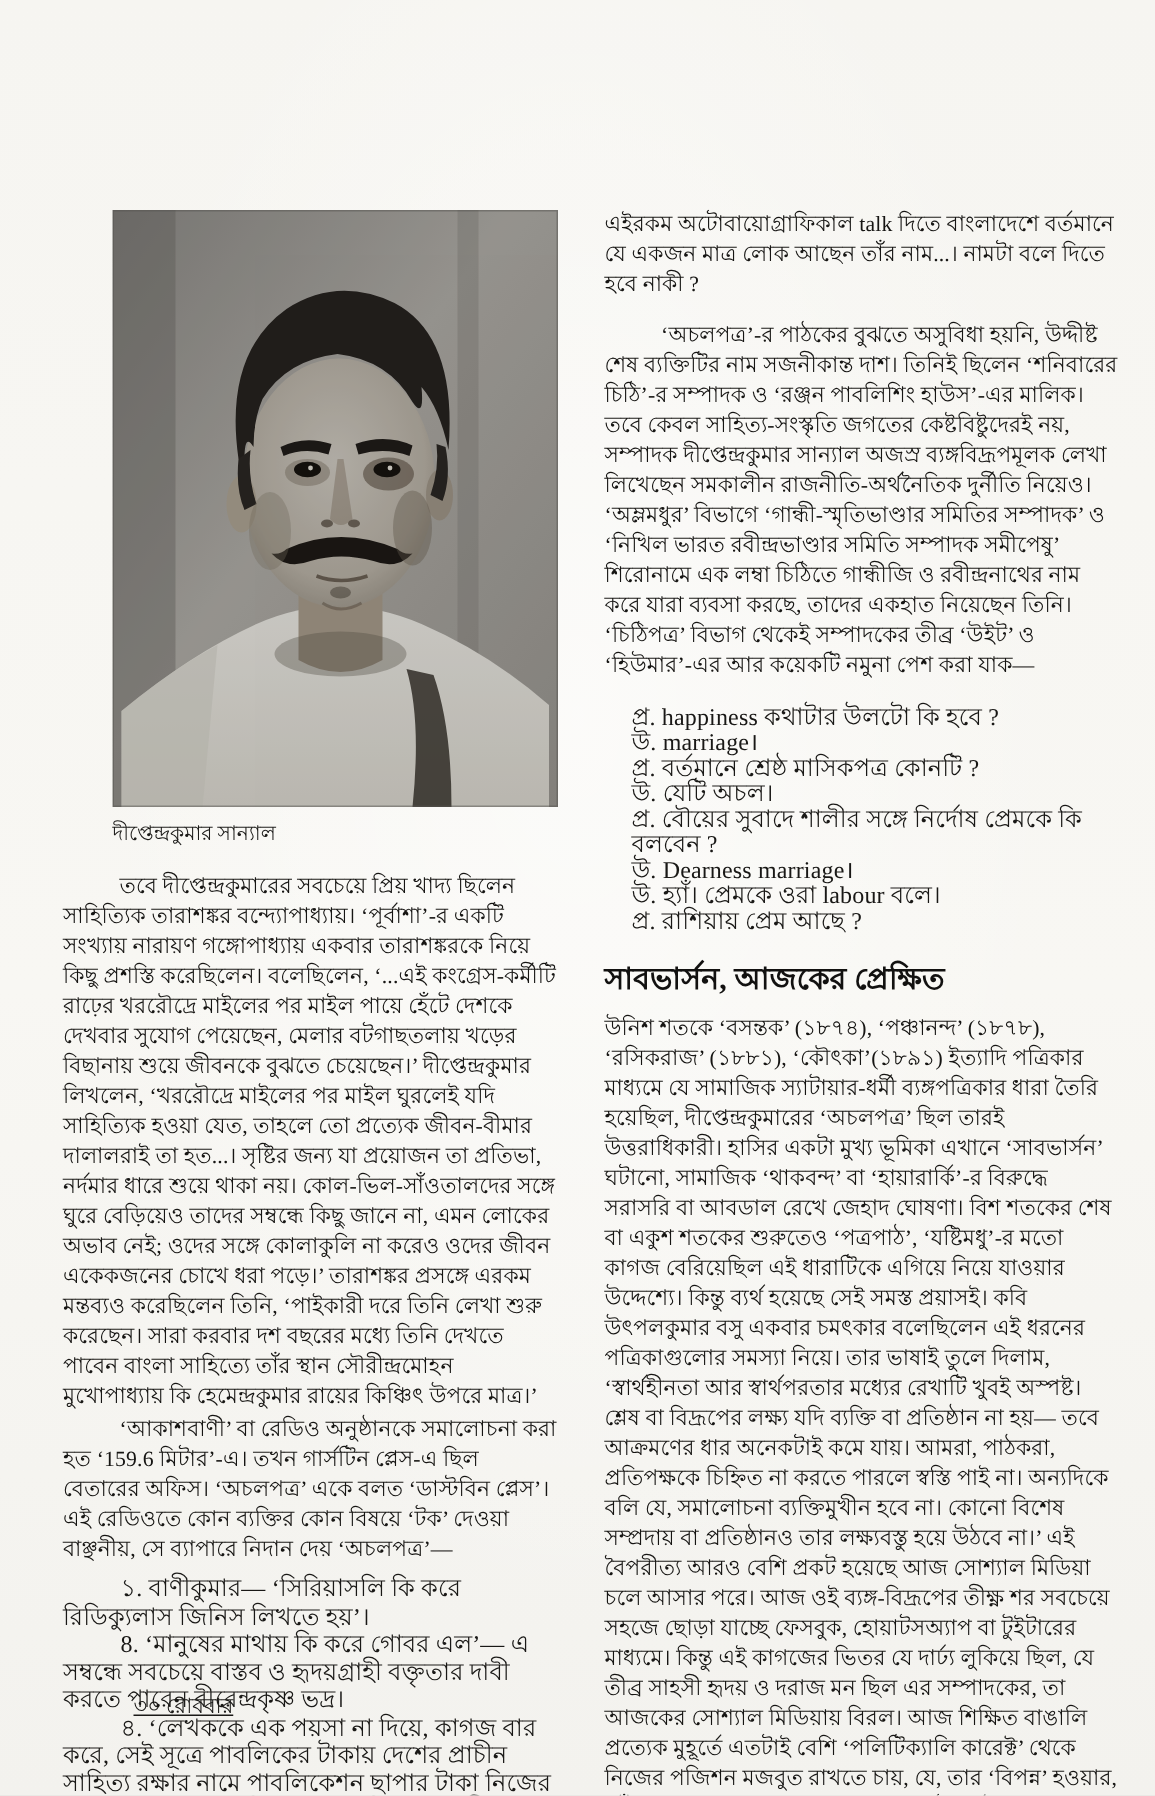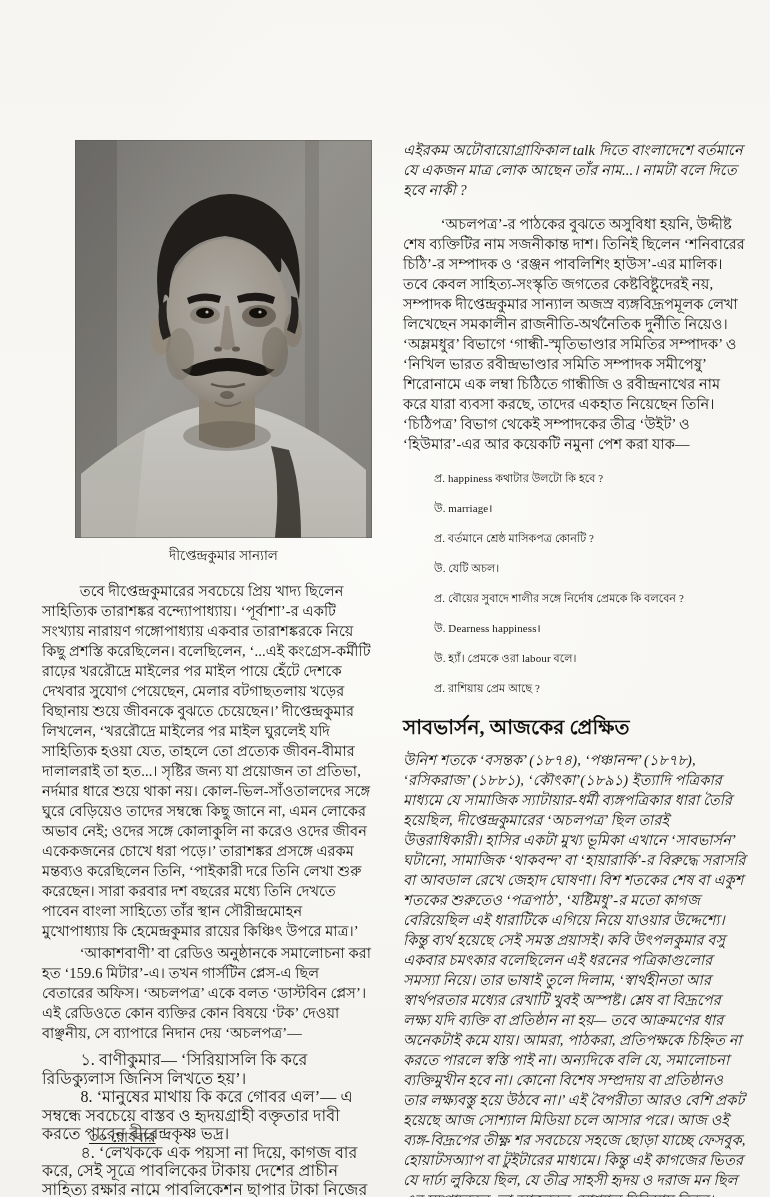--- a/index.html
+++ b/index.html
@@ -16,33 +16,33 @@
     overflow:hidden;
   }
   .col{position:absolute;top:140px;}
   .col-left{left:42px;width:331px;}
   .col-right{left:403px;width:343px;}
 
   .photo-wrap{width:297px;margin-left:33px;}
   .photo-frame{width:297px;height:398px;display:block;box-shadow:0 0 0 1px rgba(90,88,84,.35) inset;}
   .photo-caption{
     width:297px;margin-left:33px;margin-top:9px;
-    text-align:center;font-size:13.5px;line-height:17px;color:#1b1a18;
+    text-align:left;font-size:13.5px;line-height:17px;color:#1b1a18;
   }
 
   .body-text{
     font-size:14.5px;line-height:20px;color:#161513;
     text-align:left;letter-spacing:.1px;
   }
   .para{margin:0 0 2px 0;text-indent:2.6em;}
-  .para.no-indent{text-indent:0;font-style:italic;}
+  .para.no-indent{text-indent:0;}
   .left-start{margin-top:17px;}
 
   .qa-list{margin:16px 0 6px 18px;}
-  .qa-line{font-size:11px;line-height:17px;margin:13px;color:#191816;}
+  .qa-line{font-size:16px;line-height:17px;margin:0;color:#191816;}
 
   .section-heading{
     font-size:20px;font-weight:bold;line-height:24px;
     margin:18px 0 11px 0;color:#121110;
   }
 
   .num-list{margin-top:8px;}
   .num-item{font-size:16px;line-height:18.5px;text-indent:2.4em;margin:0;color:#191816;}
 
   .page-footer{
@@ -146,21 +146,21 @@
   <div class="col col-right body-text">
     <p class="para no-indent">এইরকম অটোবায়োগ্রাফিকাল talk দিতে বাংলাদেশে বর্তমানে যে একজন মাত্র লোক আছেন তাঁর নাম...। নামটা বলে দিতে হবে নাকী ?</p>
     <p class="para" style="margin-top:14px;">‘অচলপত্র’-র পাঠকের বুঝতে অসুবিধা হয়নি, উদ্দীষ্ট শেষ ব্যক্তিটির নাম সজনীকান্ত দাশ। তিনিই ছিলেন ‘শনিবারের চিঠি’-র সম্পাদক ও ‘রঞ্জন পাবলিশিং হাউস’-এর মালিক। তবে কেবল সাহিত্য-সংস্কৃতি জগতের কেষ্টবিষ্টুদেরই নয়, সম্পাদক দীপ্তেন্দ্রকুমার সান্যাল অজস্র ব্যঙ্গবিদ্রূপমূলক লেখা লিখেছেন সমকালীন রাজনীতি-অর্থনৈতিক দুর্নীতি নিয়েও। ‘অম্লমধুর’ বিভাগে ‘গান্ধী-স্মৃতিভাণ্ডার সমিতির সম্পাদক’ ও ‘নিখিল ভারত রবীন্দ্রভাণ্ডার সমিতি সম্পাদক সমীপেষু’ শিরোনামে এক লম্বা চিঠিতে গান্ধীজি ও রবীন্দ্রনাথের নাম করে যারা ব্যবসা করছে, তাদের একহাত নিয়েছেন তিনি। ‘চিঠিপত্র’ বিভাগ থেকেই সম্পাদকের তীব্র ‘উইট’ ও ‘হিউমার’-এর আর কয়েকটি নমুনা পেশ করা যাক—</p>
 
     <div class="qa-list">
       <p class="qa-line">প্র. happiness কথাটার উলটো কি হবে ?</p>
       <p class="qa-line">উ. marriage।</p>
       <p class="qa-line">প্র. বর্তমানে শ্রেষ্ঠ মাসিকপত্র কোনটি ?</p>
       <p class="qa-line">উ. যেটি অচল।</p>
       <p class="qa-line">প্র. বৌয়ের সুবাদে শালীর সঙ্গে নির্দোষ প্রেমকে কি বলবেন ?</p>
-      <p class="qa-line">উ. Dearness happiness।</p>
+      <p class="qa-line">উ. Dearness marriage।</p>
       <p class="qa-line">উ. হ্যাঁ। প্রেমকে ওরা labour বলে।</p>
       <p class="qa-line">প্র. রাশিয়ায় প্রেম আছে ?</p>
     </div>
 
     <h2 class="section-heading">সাবভার্সন, আজকের প্রেক্ষিত</h2>
 
     <p class="para no-indent">উনিশ শতকে ‘বসন্তক’ (১৮৭৪), ‘পঞ্চানন্দ’ (১৮৭৮), ‘রসিকরাজ’ (১৮৮১), ‘কৌৎকা’(১৮৯১) ইত্যাদি পত্রিকার মাধ্যমে যে সামাজিক স্যাটায়ার-ধর্মী ব্যঙ্গপত্রিকার ধারা তৈরি হয়েছিল, দীপ্তেন্দ্রকুমারের ‘অচলপত্র’ ছিল তারই উত্তরাধিকারী। হাসির একটা মুখ্য ভূমিকা এখানে ‘সাবভার্সন’ ঘটানো, সামাজিক ‘থাকবন্দ’ বা ‘হায়ারার্কি’-র বিরুদ্ধে সরাসরি বা আবডাল রেখে জেহাদ ঘোষণা। বিশ শতকের শেষ বা একুশ শতকের শুরুতেও ‘পত্রপাঠ’, ‘যষ্টিমধু’-র মতো কাগজ বেরিয়েছিল এই ধারাটিকে এগিয়ে নিয়ে যাওয়ার উদ্দেশ্যে। কিন্তু ব্যর্থ হয়েছে সেই সমস্ত প্রয়াসই। কবি উৎপলকুমার বসু একবার চমৎকার বলেছিলেন এই ধরনের পত্রিকাগুলোর সমস্যা নিয়ে। তার ভাষাই তুলে দিলাম, ‘স্বার্থহীনতা আর স্বার্থপরতার মধ্যের রেখাটি খুবই অস্পষ্ট। শ্লেষ বা বিদ্রূপের লক্ষ্য যদি ব্যক্তি বা প্রতিষ্ঠান না হয়— তবে আক্রমণের ধার অনেকটাই কমে যায়। আমরা, পাঠকরা, প্রতিপক্ষকে চিহ্নিত না করতে পারলে স্বস্তি পাই না। অন্যদিকে বলি যে, সমালোচনা ব্যক্তিমুখীন হবে না। কোনো বিশেষ সম্প্রদায় বা প্রতিষ্ঠানও তার লক্ষ্যবস্তু হয়ে উঠবে না।’ এই বৈপরীত্য আরও বেশি প্রকট হয়েছে আজ সোশ্যাল মিডিয়া চলে আসার পরে। আজ ওই ব্যঙ্গ-বিদ্রূপের তীক্ষ্ণ শর সবচেয়ে সহজে ছোড়া যাচ্ছে ফেসবুক, হোয়াটসঅ্যাপ বা টুইটারের মাধ্যমে। কিন্তু এই কাগজের ভিতর যে দার্ঢ্য লুকিয়ে ছিল, যে তীব্র সাহসী হৃদয় ও দরাজ মন ছিল এর সম্পাদকের, তা আজকের সোশ্যাল মিডিয়ায় বিরল। আজ শিক্ষিত বাঙালি প্রত্যেক মুহূর্তে এতটাই বেশি ‘পলিটিক্যালি কারেক্ট’ থেকে নিজের পজিশন মজবুত রাখতে চায়, যে, তার ‘বিপন্ন’ হওয়ার, ঝাঁপ দেওয়ার সাহস আজ অবলুপ্ত। একটা দুর্বল মৃতপ্রায় জাতি আজ বাঙালি। সে তার অতীত ভুলেছে। ভবিষ্যৎ তার কাছে অস্পষ্ট। যে জাতি প্রতিনিয়ত ‘ইনসিকিওরড’, তার কাছ থেকে বুদ্ধিদীপ্ত ‘উইট’, হিউমার’,‘সারকাজম’ প্রত্যাশা করাই অন্যায়।</p>
 
   </div>
 

